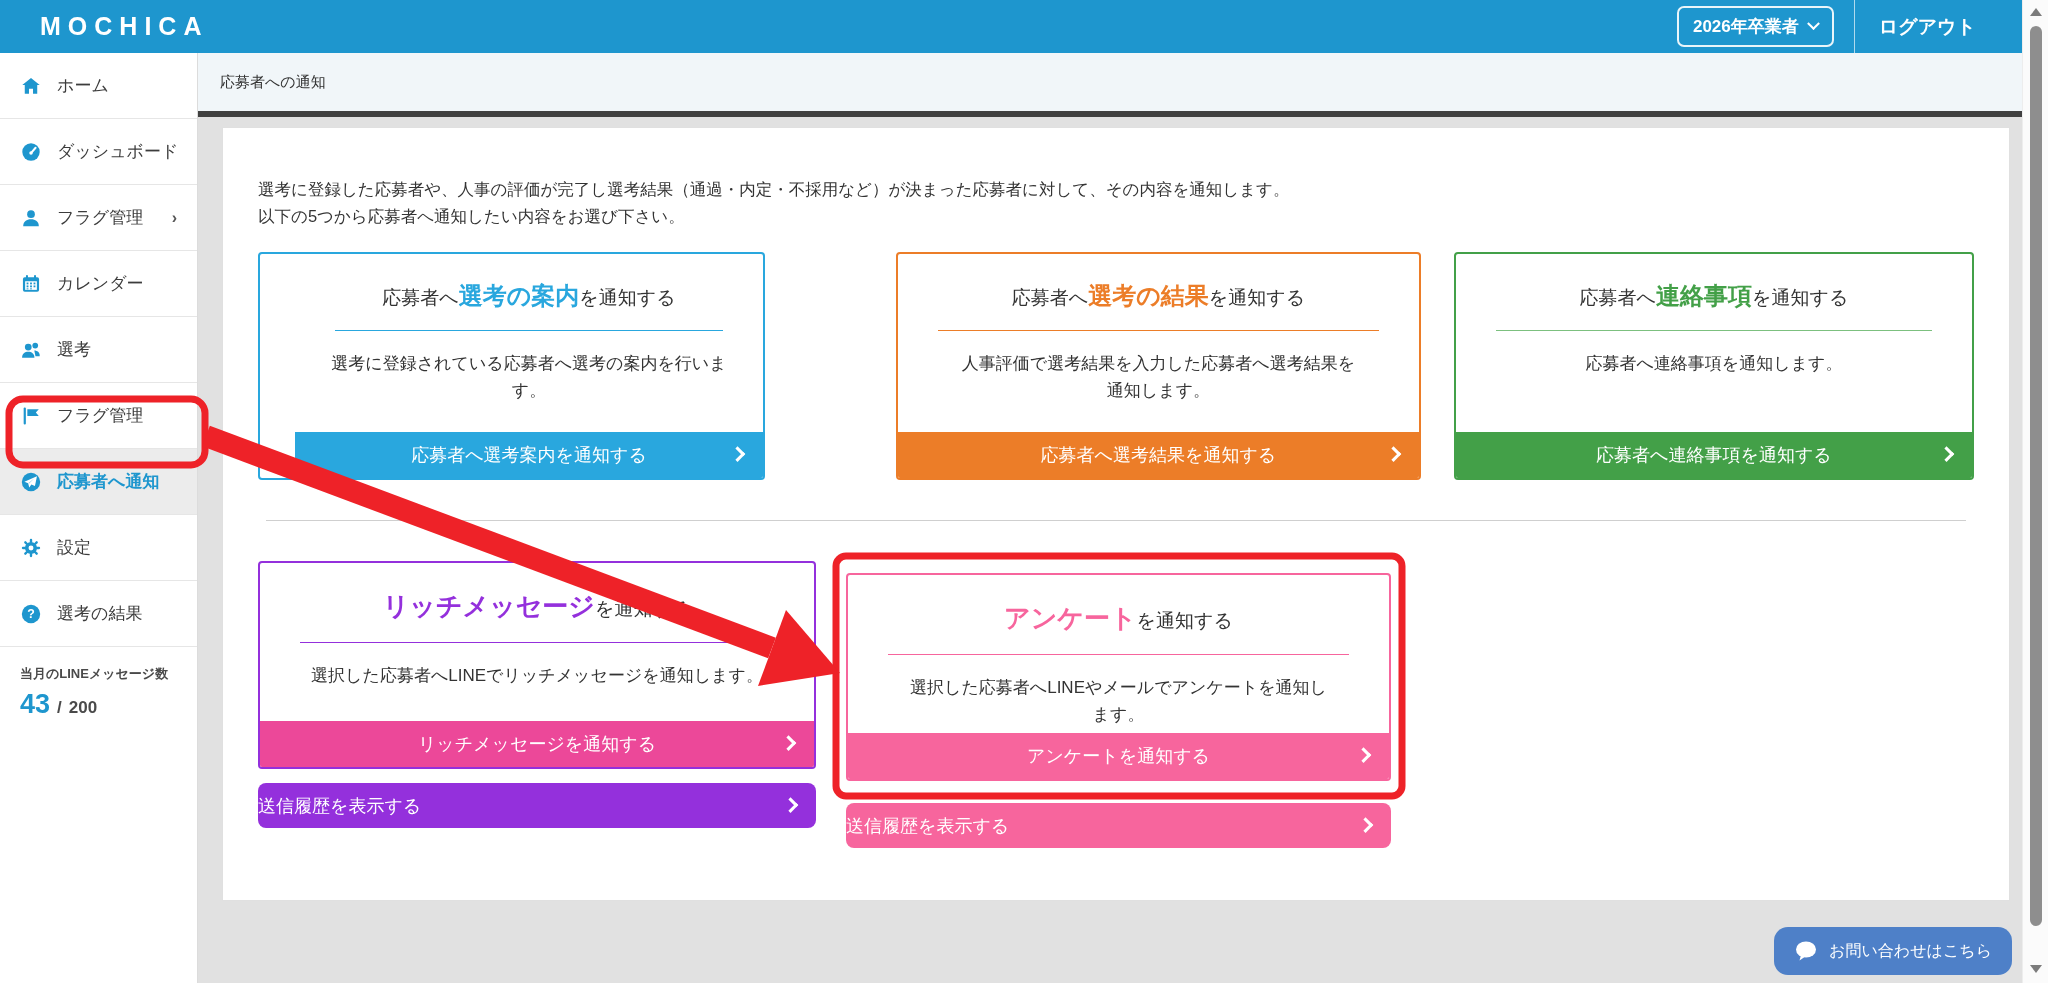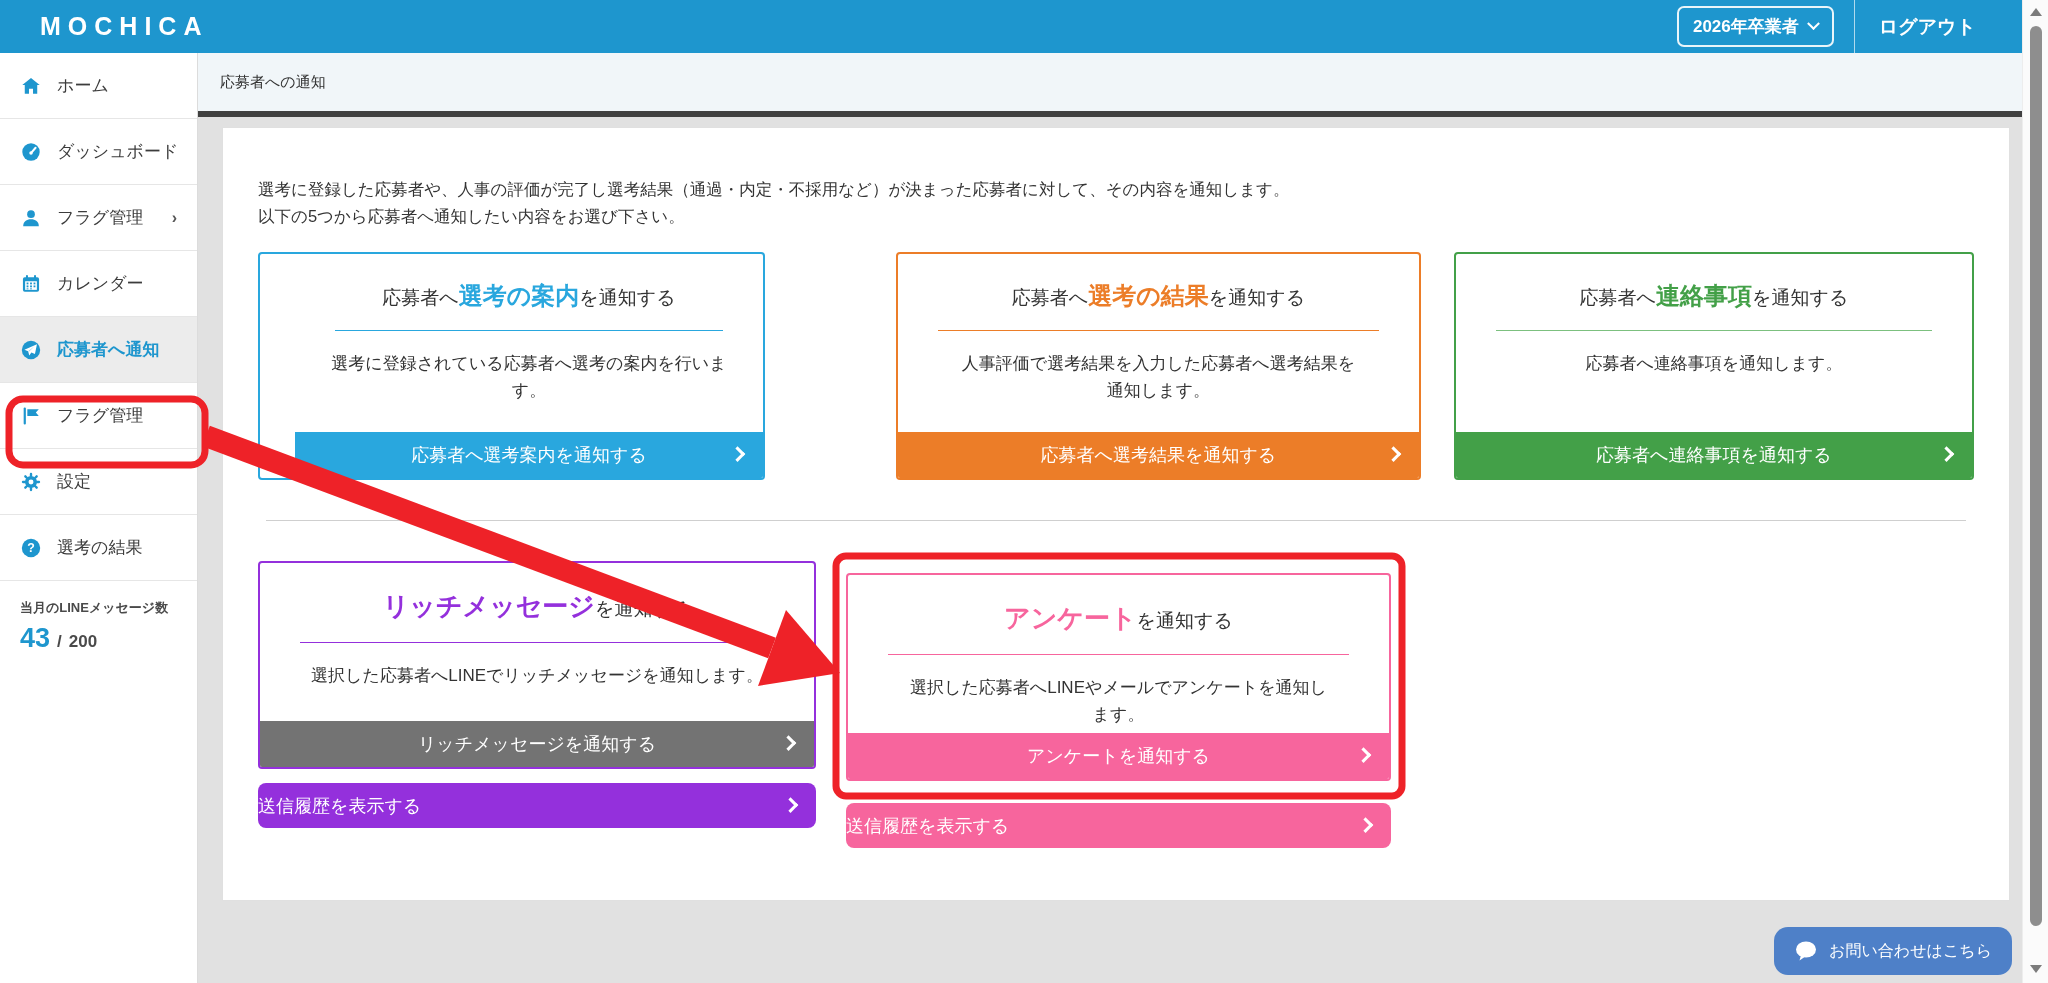--- a/index.html
+++ b/index.html
@@ -59,21 +59,21 @@
   .stack { display:flex; flex-direction:column; }
   .stack-pink { margin-top:12px; }
   .history-btn { margin-top:14px; height:45px; border-radius:8px; position:relative; display:flex;
     align-items:center; justify-content:flex-start; color:#fff; font-size:18px; cursor:pointer; }
   .stack-pink .history-btn { margin-top:22px; }
   .rows-divider { border-top:1px solid #CFCFCF; margin:40px 8px; }
   
   .c-blue   { border-color:#29A7DE; } .c-blue  .t-hi{color:#29A7DE} .c-blue  .card-divider{background:#29A7DE} .c-blue  .card-footer{background:#29A7DE}
   .c-orange { border-color:#EC7D28; } .c-orange .t-hi{color:#EC7D28} .c-orange .card-divider{background:#EC7D28} .c-orange .card-footer{background:#EC7D28}
   .c-green  { border-color:#43A048; } .c-green .t-hi{color:#43A048} .c-green .card-divider{background:#7CC07F} .c-green .card-footer{background:#43A048}
-  .c-purple { border-color:#9430DC; } .c-purple .t-hi{color:#9430DC} .c-purple .card-divider{background:#9430DC} .c-purple .card-footer{background:#737373}
+  .c-purple { border-color:#9430DC; } .c-purple .t-hi{color:#9430DC} .c-purple .card-divider{background:#9430DC} .c-purple .card-footer{background:#ec4899}
   .c-pink   { border-color:#F7659D; } .c-pink  .t-hi{color:#F7659D} .c-pink  .card-divider{background:#F7659D} .c-pink  .card-footer{background:#F7659D}
   .bg-purple { background:#9430DC; } .bg-pink { background:#F7659D; }
   
   .annotations { position:absolute; top:0; left:0; z-index:40; pointer-events:none; }
   
   .chat { position:absolute; right:36px; bottom:8px; height:48px; background:#4E80C8; border-radius:14px;
     display:flex; align-items:center; gap:11px; padding:0 20px; color:#fff; font-size:16px; z-index:30; cursor:pointer; }
   
   .scrollbar { position:absolute; top:0; right:0; width:26px; height:983px; background:#FBFBFB;
     border-left:1px solid #EDEDED; z-index:60; }
@@ -139,36 +139,47 @@
             <rect x="14.8" y="10.4" width="2" height="2"></rect>
             <rect x="7.2" y="13.6" width="2" height="2"></rect>
             <rect x="11" y="13.6" width="2" height="2"></rect>
             <rect x="14.8" y="13.6" width="2" height="2"></rect>
             <rect x="7.2" y="16.8" width="2" height="1"></rect>
             <rect x="11" y="16.8" width="2" height="1"></rect>
           </g>
         </svg>
       <span>カレンダー</span>
     </div>
+    <div class="side-item">
+      <svg class="icon" viewBox="0 0 24 24">
+          <g fill="#1E96CE">
+            <circle cx="16.6" cy="7.2" r="3.1"></circle>
+            <path d="M15.6 12.5c3.3.1 5.9 2.1 5.9 5.4v.8h-4.6z"></path>
+            <circle cx="9" cy="8.8" r="3.7"></circle>
+            <path d="M2.3 19.7c0-3.7 3-5.9 6.7-5.9s6.7 2.2 6.7 5.9v.8H2.3z"></path>
+          </g>
+        </svg>
+      <span>選考</span>
+    </div>
+    <div class="side-item">
+      <svg class="icon" viewBox="0 0 24 24">
+          <g fill="#1E96CE">
+            <rect x="4" y="2.8" width="2.4" height="18.4" rx="1.1"></rect>
+            <path d="M8 4.5h12.5l-3.2 3.7 3.2 3.8H8z"></path>
+          </g>
+        </svg>
+      <span>フラグ管理</span>
+    </div>
     <div class="side-item active">
       <svg class="icon" viewBox="0 0 24 24">
           <circle cx="12" cy="12" r="10" fill="#1E96CE"></circle>
           <path fill="#fff" d="M18.5 5.8 4.8 11.6l4.1 1.7 1.2 4.7 2.3-3.2 3.9 1.5z"></path>
           <path fill="#1E96CE" d="m9.2 13 6.5-5.2-5.6 5.9z" opacity=".45"></path>
         </svg>
       <span>応募者へ通知</span>
-    </div>
-    <div class="side-item">
-      <svg class="icon" viewBox="0 0 24 24">
-          <g fill="#1E96CE">
-            <rect x="4" y="2.8" width="2.4" height="18.4" rx="1.1"></rect>
-            <path d="M8 4.5h12.5l-3.2 3.7 3.2 3.8H8z"></path>
-          </g>
-        </svg>
-      <span>フラグ管理</span>
     </div>
     <div class="side-item">
       <svg class="icon" viewBox="0 0 24 24">
           <g fill="#1E96CE">
             <circle cx="12" cy="12" r="6.6"></circle>
             <g>
               <rect x="10.7" y="2" width="2.6" height="4.6" rx="1.2"></rect>
               <rect x="10.7" y="2" width="2.6" height="4.6" rx="1.2" transform="rotate(45 12 12)"></rect>
               <rect x="10.7" y="2" width="2.6" height="4.6" rx="1.2" transform="rotate(90 12 12)"></rect>
               <rect x="10.7" y="2" width="2.6" height="4.6" rx="1.2" transform="rotate(135 12 12)"></rect>

